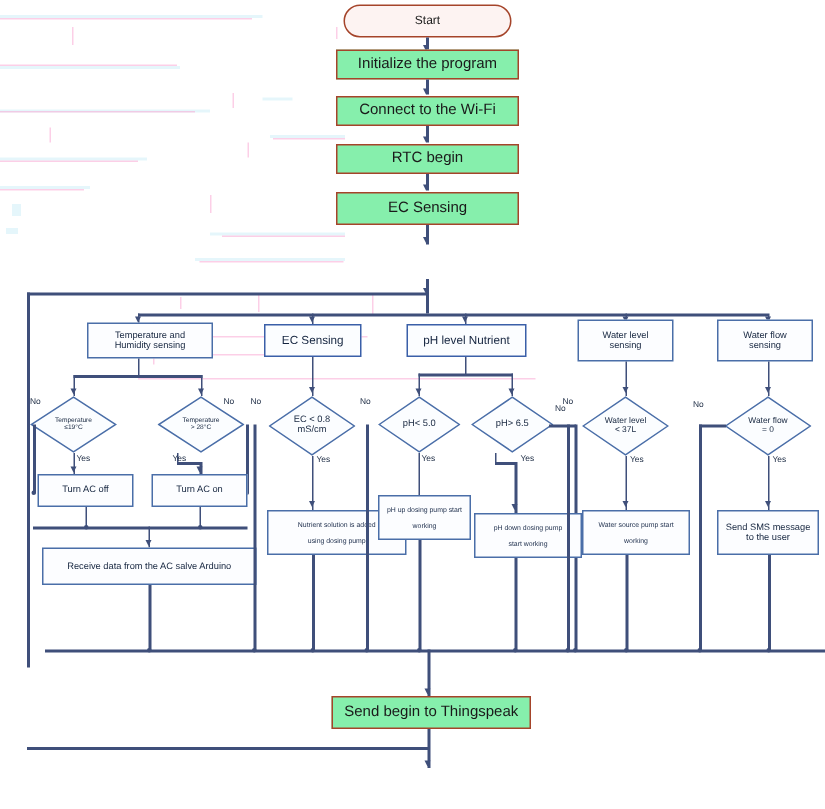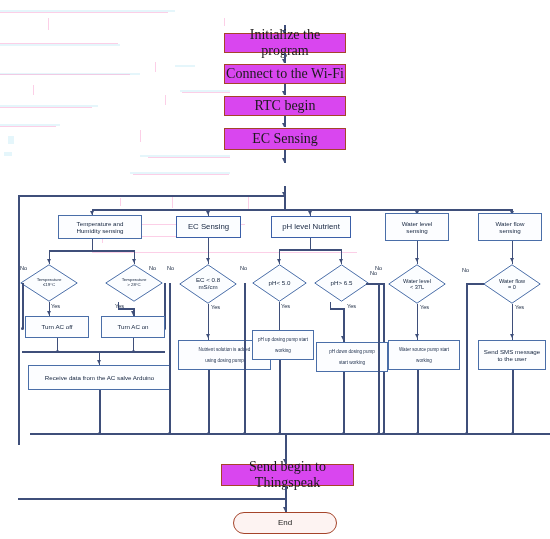--- a/index.html
+++ b/index.html
@@ -4,22 +4,22 @@
 <style>
   html,body{margin:0;padding:0;background:#ffffff;}
   body{font-family:"Liberation Sans", sans-serif;}
   #canvas{position:relative;width:550px;height:539px;background:#fff;overflow:hidden;}
 
   
   .node{position:absolute;box-sizing:border-box;display:flex;align-items:center;
         justify-content:center;text-align:center;line-height:1.15;}
 
   
-  .rect-main{border:1.3px solid #a5442a;background:#d946ef;color:#1a1a1a;
-             font-size:14px;font-family:Liberation Serif, serif;}
+  .rect-main{border:1.3px solid #a5442a;background:#86efac;color:#1a1a1a;
+             font-size:10px;}
   
   .term{border:1.4px solid #a5442a;background:#fdf3f2;border-radius:40px;
         color:#1a1a1a;font-size:8px;}
   
   .rect-blue{border:1.2px solid #3a5fa8;background:#fbfdff;color:#14243f;
              font-size:7.8px;}
   .rect-blue-sm{border:1px solid #4a6ea8;background:#fcfdff;color:#1b2c4a;
                 font-size:4.6px;}
   .rect-blue-md{border:1px solid #4a6ea8;background:#fcfdff;color:#15253f;
                 font-size:6.2px;}
@@ -88,20 +88,23 @@
   <div class="ghost gp" style="left:228px;top:68px;width:28px;height:1px;"></div>
   <div class="ghost gp" style="left:228px;top:100px;width:20px;height:1px;"></div>
   <div class="ghost gp" style="left:120px;top:198px;width:1px;height:8px;"></div>
   <div class="ghost gp" style="left:172px;top:196px;width:1px;height:12px;"></div>
   <div class="ghost gp" style="left:248px;top:196px;width:1px;height:14px;"></div>
   <div class="ghost gp" style="left:102px;top:215px;width:1px;height:28px;"></div>
   <div class="ghost gp" style="left:103px;top:224px;width:142px;height:1px;"></div>
   <div class="ghost gp" style="left:60px;top:236px;width:180px;height:1px;"></div>
   <div class="ghost gp" style="left:92px;top:252px;width:265px;height:1px;"></div>
 
+  <div class="node term" style="left:229px;top:3px;width:112px;height:22px;">
+    <span>Start</span>
+  </div>
   <div class="ln lnv t" style="left:284px;top:25px;height:8px;"></div>
   <div class="arr arr-d" style="left:281.5px;top:30px;"></div>
 
   <div class="node rect-main" style="left:224px;top:33px;width:122px;height:20px;">
     <span>Initialize the program</span>
   </div>
   <div class="ln lnv t" style="left:284px;top:53px;height:10px;"></div>
   <div class="arr arr-d" style="left:281.5px;top:59px;"></div>
 
   <div class="node rect-main" style="left:224px;top:64px;width:122px;height:20px;">
@@ -337,17 +340,14 @@
   <div class="arr arr-d" style="left:282.5px;top:459px;"></div>
 
   <div class="node rect-main" style="left:221px;top:464px;width:133px;height:22px;">
     <span>Send begin to Thingspeak</span>
   </div>
   <div class="ln lnv t" style="left:285px;top:486px;height:26px;"></div>
   <div class="arr arr-d" style="left:282.5px;top:507px;"></div>
 
   <div class="ln lnh t" style="left:18px;top:498px;width:268px;"></div>
 
-  <div class="node term" style="left:233px;top:512px;width:104px;height:22px;">
-    <span>End</span>
-  </div>
 
 </div>
 
 </body></html>

